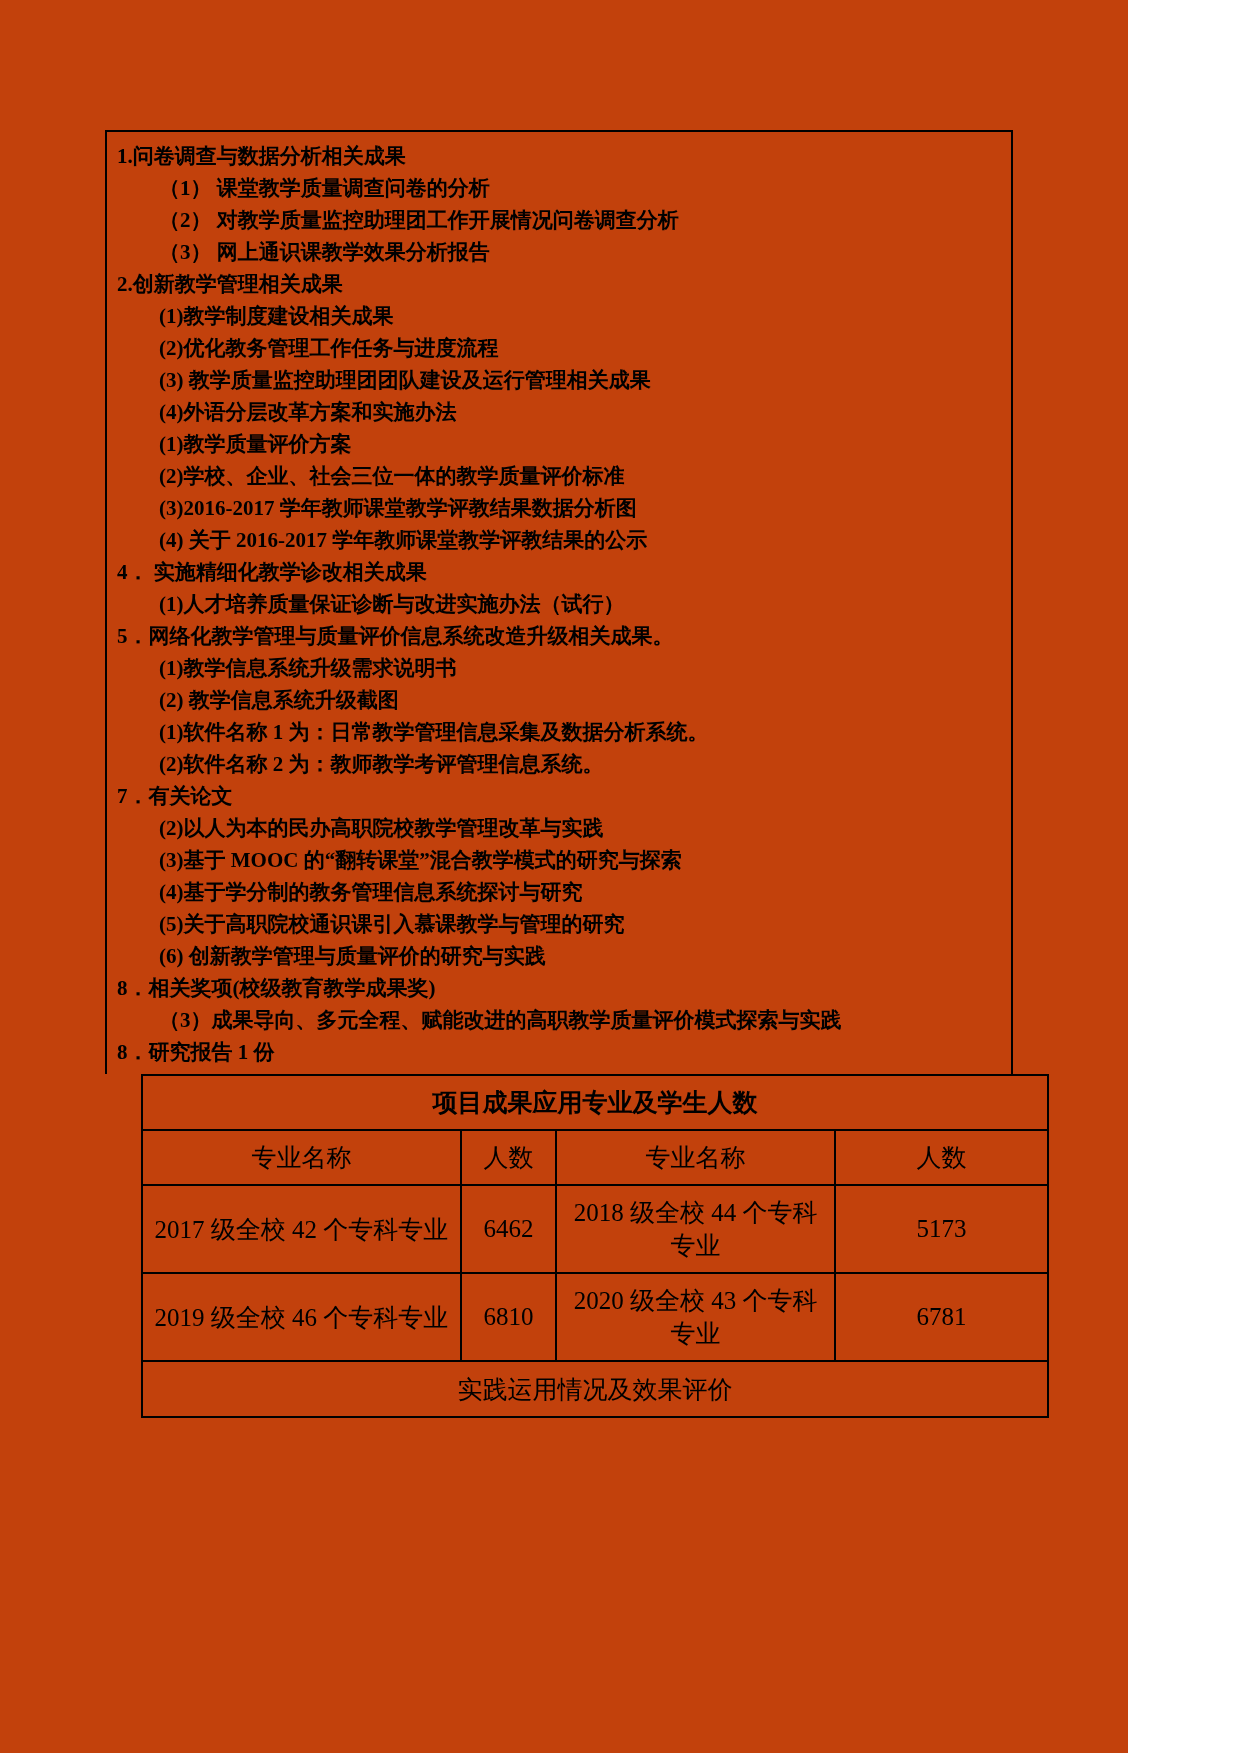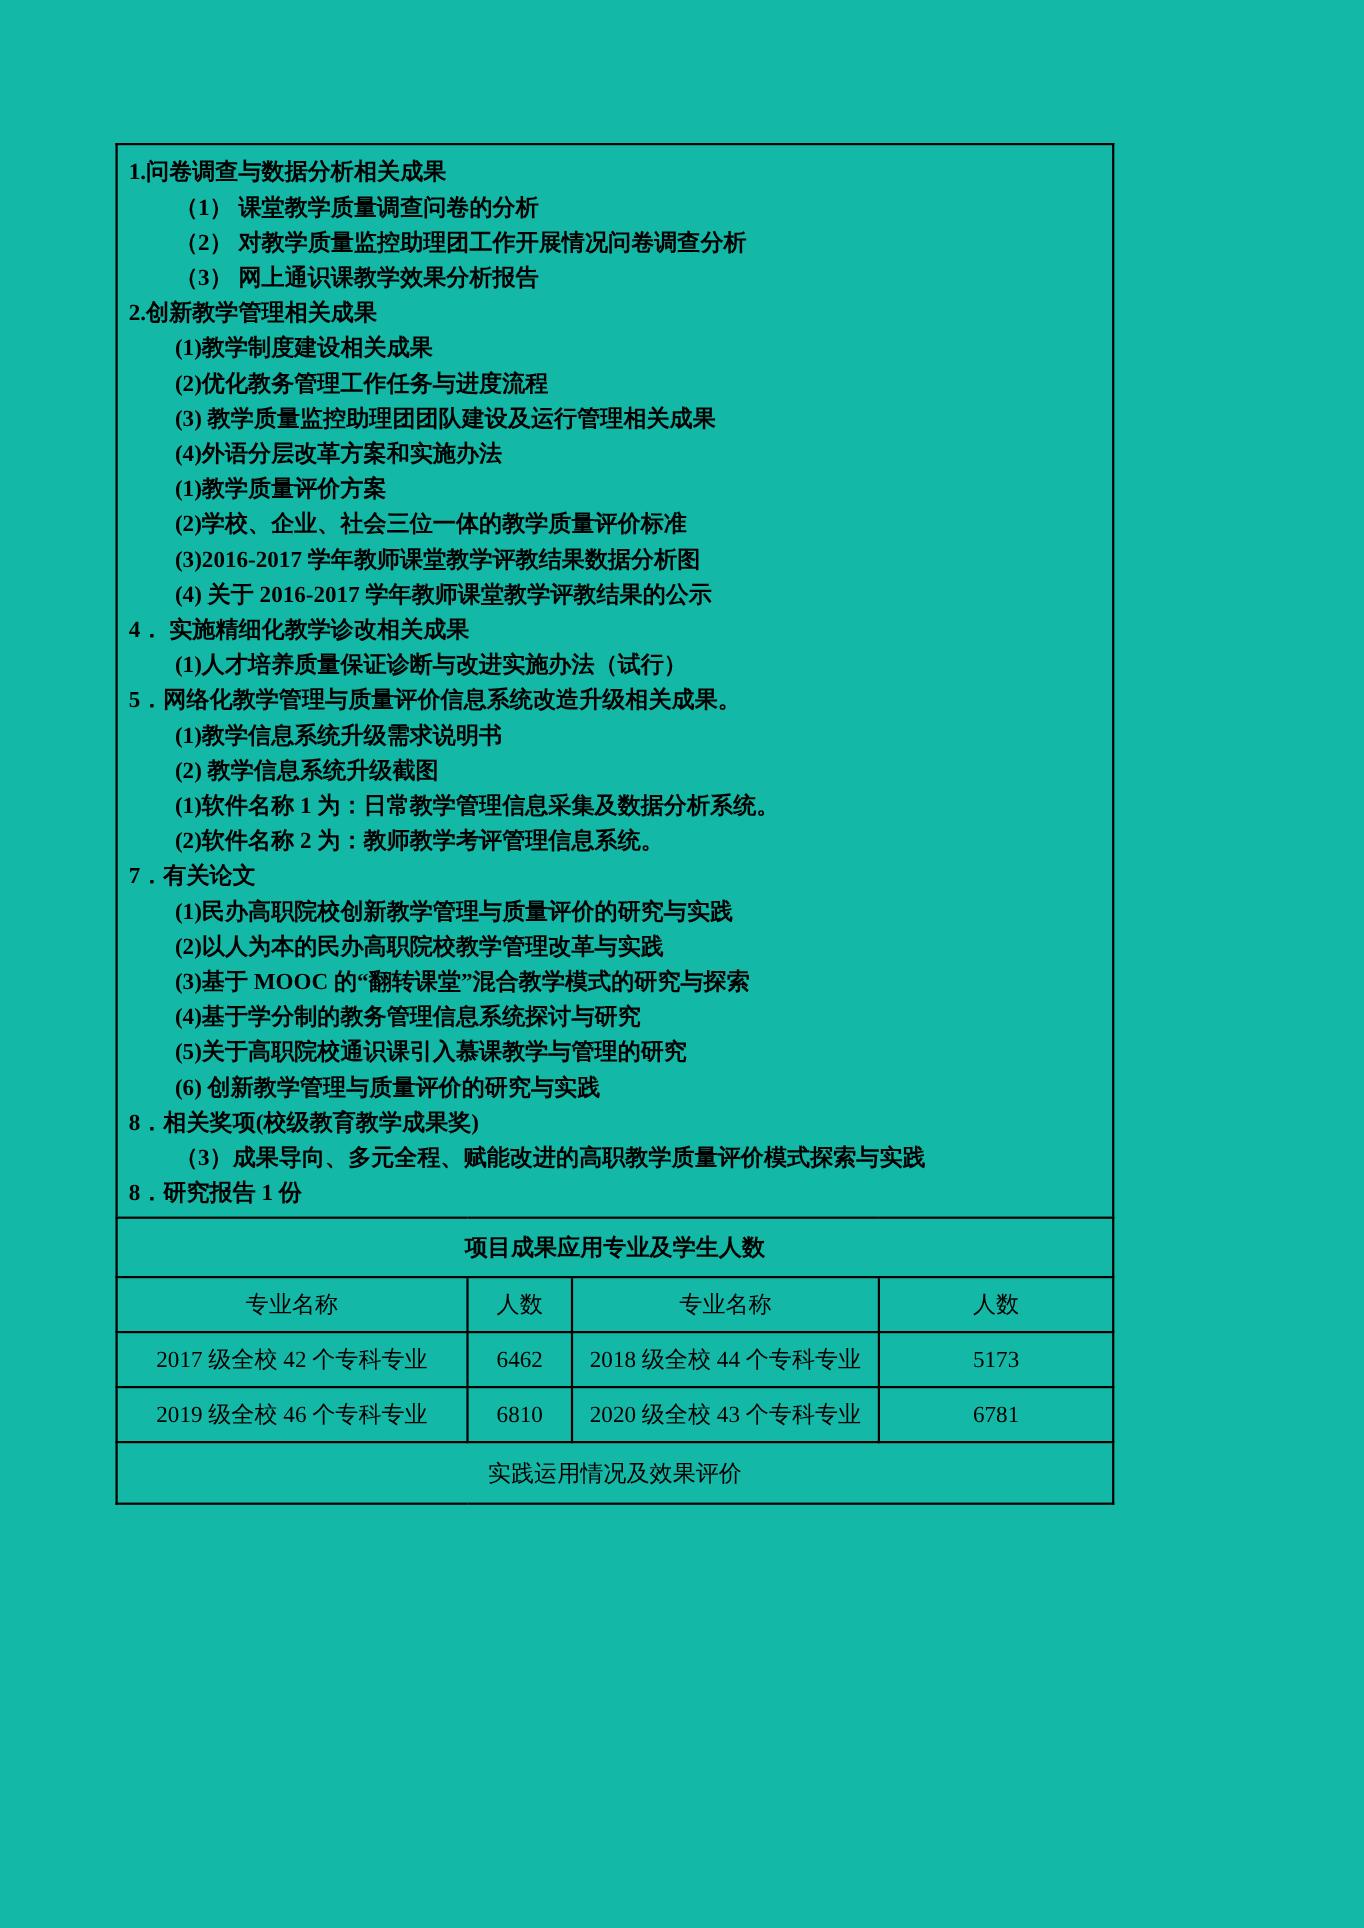--- a/index.html
+++ b/index.html
@@ -4,23 +4,23 @@
 <style>
   html, body {
     margin: 0;
     padding: 0;
     background: #ffffff;
     color: #000000;
     font-family: "Liberation Serif", "DejaVu Serif", serif;
   }
   .page {
     position: relative;
-    width: 1240px;
+    width: 1128px;
     height: 1753px;
-    background: #14b8a6;
+    background: #c2410c;
     overflow: hidden;
   }
   .doc-box {
     position: absolute;
     left: 105px;
     top: 130px;
     width: 908px;
   }
   .list-box {
     border: 2px solid #000000;
@@ -36,21 +36,22 @@
     font-weight: bold;
   }
   .item {
     padding-left: 42px;
     font-weight: bold;
   }
   table.app-table {
     width: 100%;
     border-collapse: collapse;
     table-layout: fixed;
-    font-size: 21px;
+    font-size: 25px;
+    margin-left: 36px;
   }
   table.app-table td {
     border: 2px solid #000000;
     text-align: center;
     vertical-align: middle;
     padding: 10px 6px;
     overflow: hidden;
   }
   td.title-cell {
     font-weight: bold;
@@ -95,21 +96,20 @@
       <div class="line item">(1)人才培养质量保证诊断与改进实施办法（试行）</div>
 
       <div class="line heading">5．网络化教学管理与质量评价信息系统改造升级相关成果。</div>
       <div class="line item">(1)教学信息系统升级需求说明书</div>
       <div class="line item">(2) 教学信息系统升级截图</div>
 
       <div class="line item">(1)软件名称 1 为：日常教学管理信息采集及数据分析系统。</div>
       <div class="line item">(2)软件名称 2 为：教师教学考评管理信息系统。</div>
 
       <div class="line heading">7．有关论文</div>
-      <div class="line item">(1)民办高职院校创新教学管理与质量评价的研究与实践</div>
       <div class="line item">(2)以人为本的民办高职院校教学管理改革与实践</div>
       <div class="line item">(3)基于 MOOC 的“翻转课堂”混合教学模式的研究与探索</div>
       <div class="line item">(4)基于学分制的教务管理信息系统探讨与研究</div>
       <div class="line item">(5)关于高职院校通识课引入慕课教学与管理的研究</div>
       <div class="line item">(6) 创新教学管理与质量评价的研究与实践</div>
 
       <div class="line heading">8．相关奖项(校级教育教学成果奖)</div>
       <div class="line item">（3）成果导向、多元全程、赋能改进的高职教学质量评价模式探索与实践</div>
 
       <div class="line heading">8．研究报告 1 份</div>

